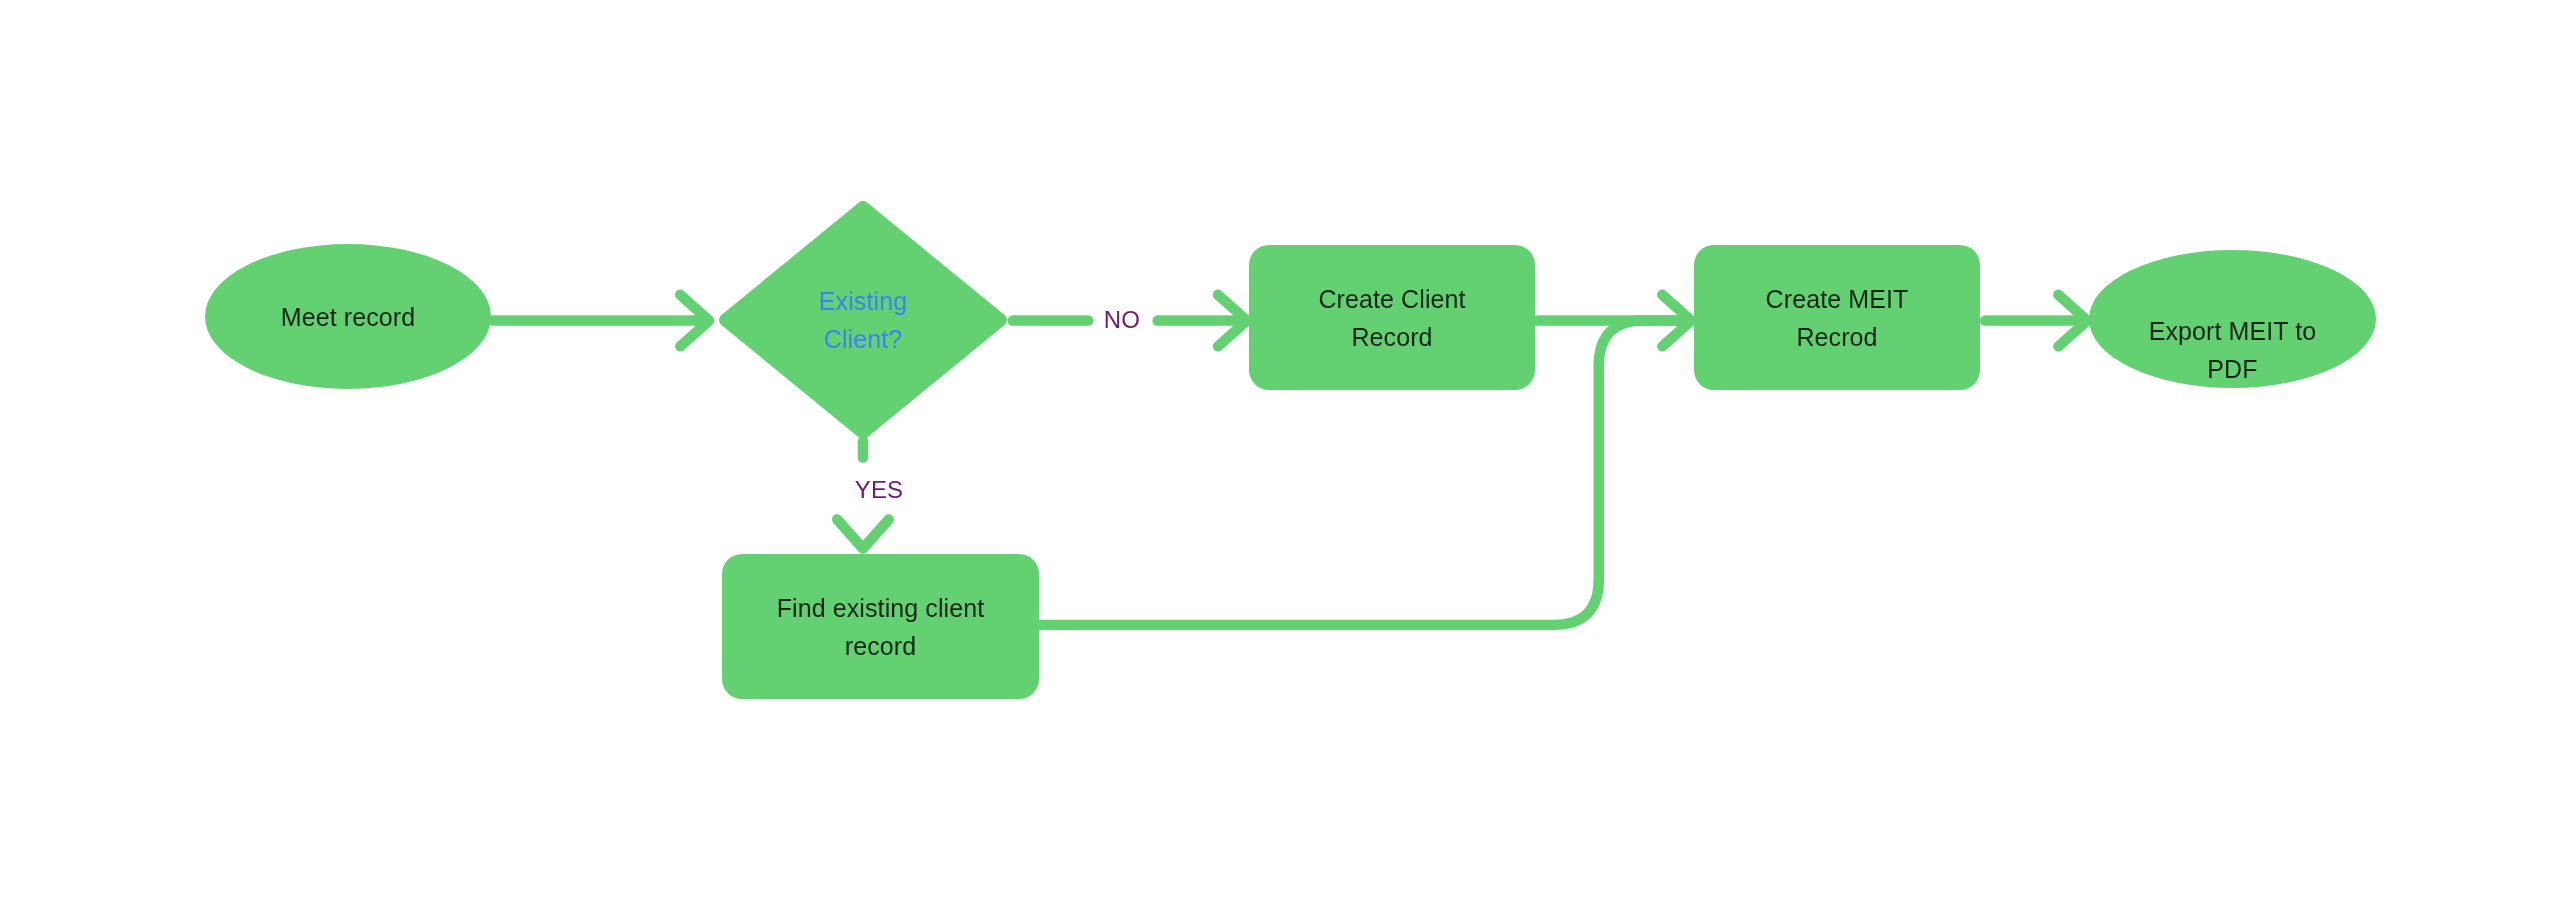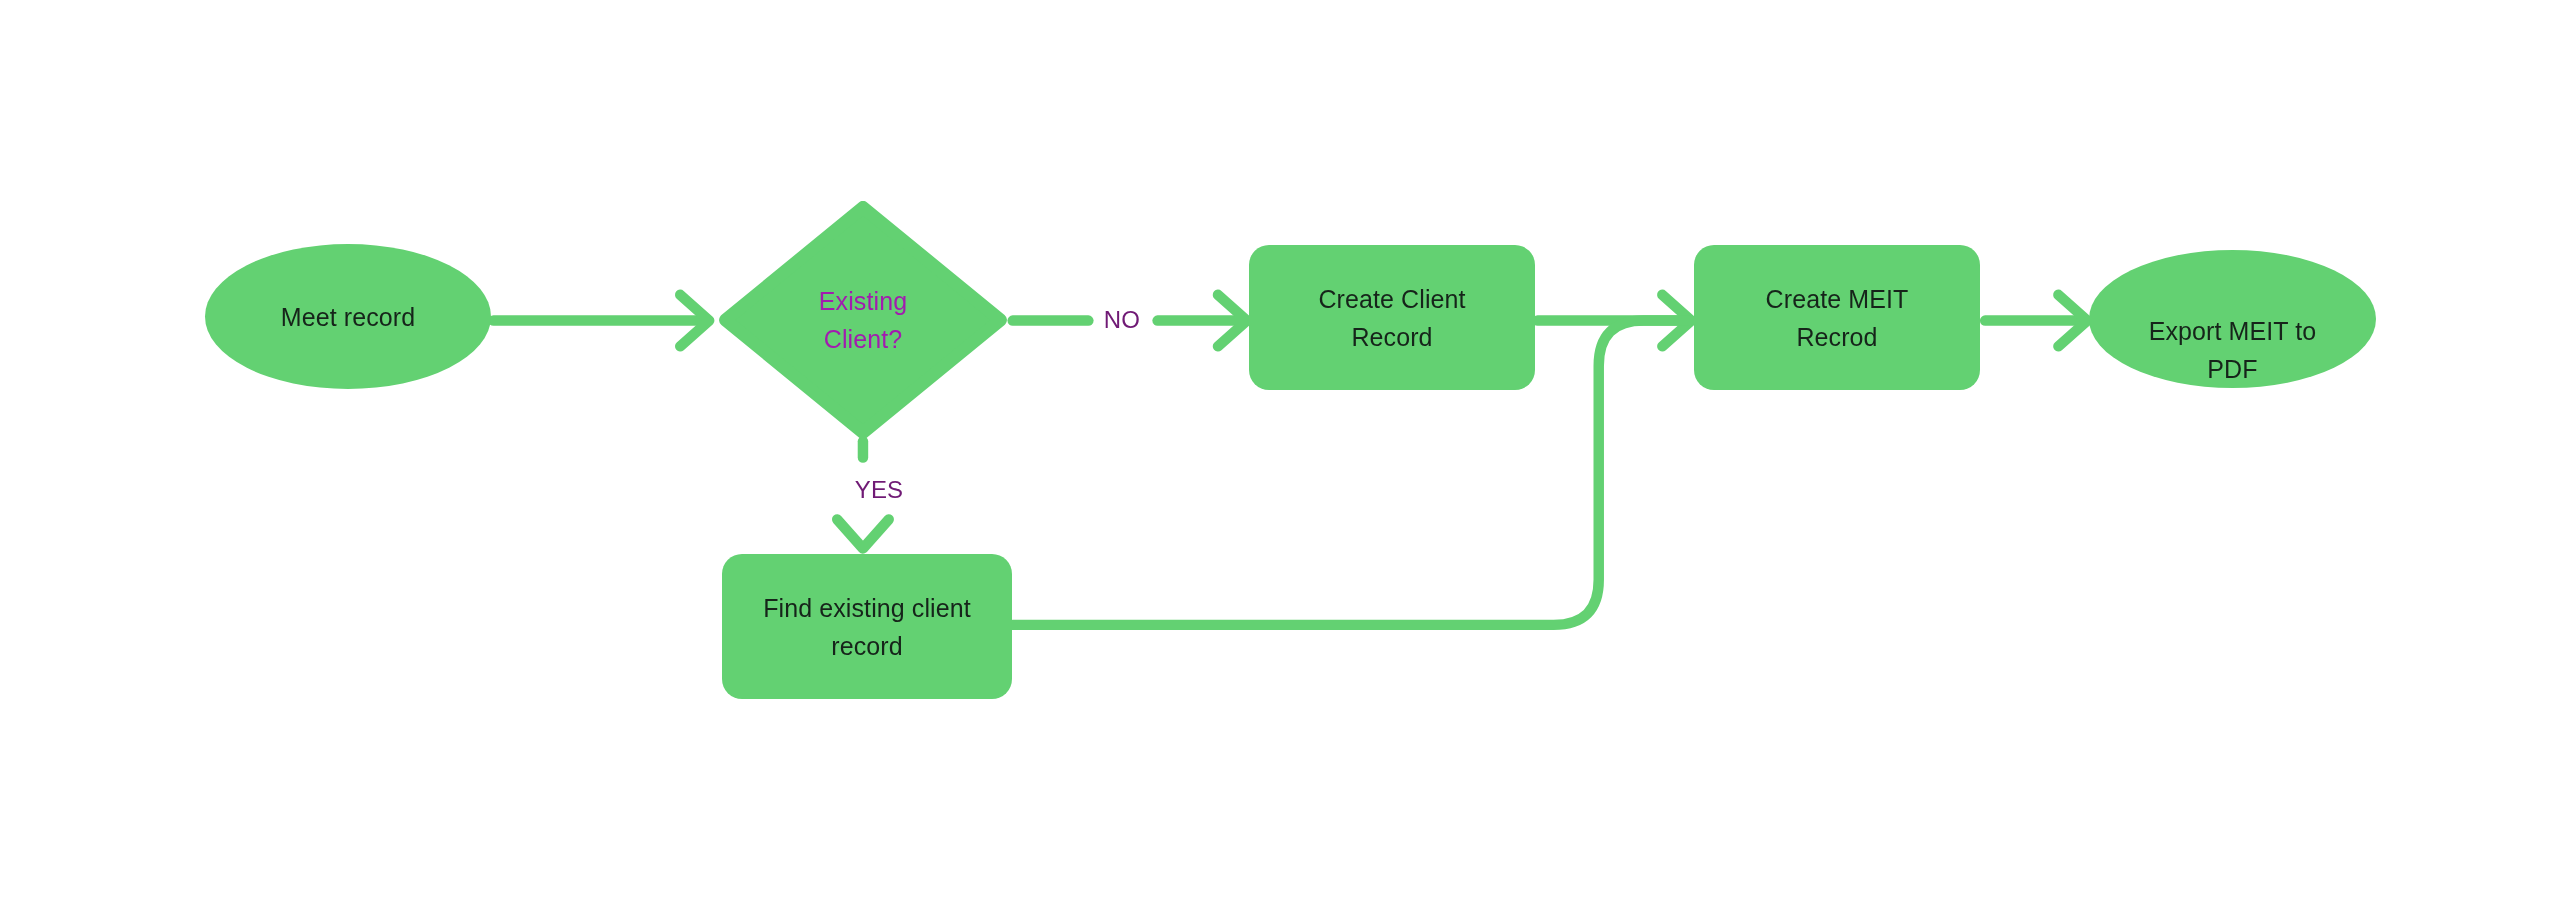--- a/index.html
+++ b/index.html
@@ -58,21 +58,21 @@
   }
   .node-diamond-label {
     position: absolute;
     left: 0; top: 0;
     width: 100%;
     height: 100%;
     display: flex;
     align-items: center;
     justify-content: center;
     text-align: center;
-    color: #a21caf;
+    color: #3b82f6;
     font-size: 25px;
     line-height: 1.52;
     letter-spacing: 0.1px;
   }
   .edge-label {
     position: absolute;
     color: #701a75;
     font-size: 24px;
     line-height: 1;
     letter-spacing: 0.2px;
@@ -151,21 +151,21 @@
     </span>
   </div>
 
   <div class="node node-ellipse" style="left:2089px; top:250px; width:287px; height:138px; background:#63d172;align-items:flex-end;">
     <span>
       <span>Export MEIT to</span><br>
       <span>PDF</span>
     </span>
   </div>
 
-  <div class="node node-box" style="left:722px; top:554px; width:290px; height:145px; background:#63d172;">
+  <div class="node node-box" style="left:722px; top:554px; width:317px; height:145px; background:#63d172;">
     <span>
       <span>Find existing client</span><br>
       <span>record</span>
     </span>
   </div>
 
   <div class="edge-label" style="left:1122px; top:320px;">NO</div>
 
   <div class="edge-label" style="left:863px; top:490px;margin-left:16px;">YES</div>
 

